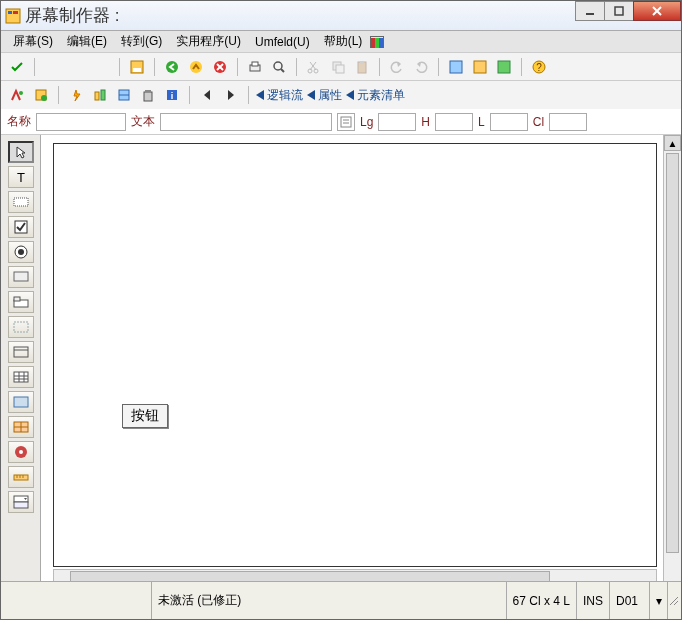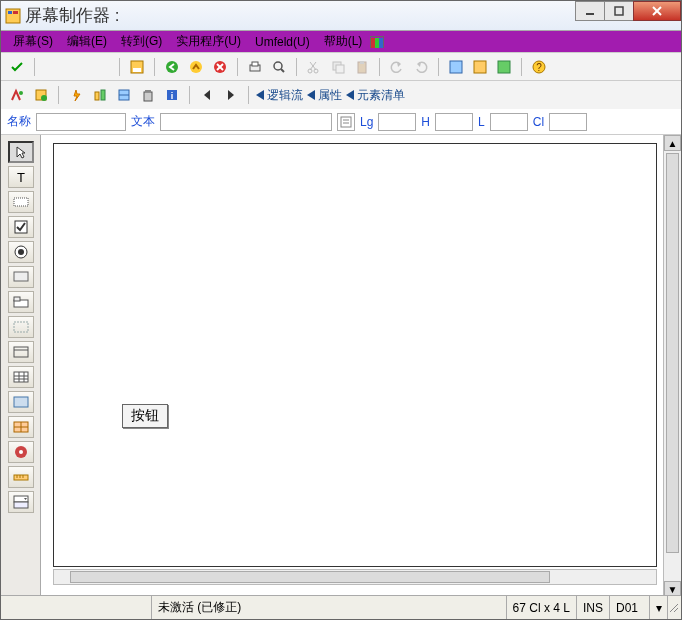--- a/index.html
+++ b/index.html
@@ -10,40 +10,40 @@
   .title-icon { width: 16px; height: 16px; margin: 0 4px; }
   .title-text { font-size: 17px; color: #333; display: flex; align-items: flex-end; }
   .title-highlight { border: 2px solid #d00; padding: 1px 4px; margin-left: 2px; }
   .win-controls { position: absolute; right: 0; top: 0; display: flex; }
   .win-btn { width: 30px; height: 20px; border: 1px solid #888; margin-left: -1px; display: flex; align-items: center; justify-content: center; font-size: 12px; background: #e8e8e8; cursor: pointer; }
   .win-btn.min svg, .win-btn.max svg { stroke: #444; }
   .win-btn.close { width: 48px; background: linear-gradient(#e97, #c63327); border-color: #833; }
   .win-btn.close svg { stroke: #fff; }
 
   
-  .menubar { height: 22px; display: flex; align-items: center; padding: 0 6px; background: #a21caf; border-bottom: 1px solid #ccc; font-size: 12px; gap: 2px; }
+  .menubar { height: 22px; display: flex; align-items: center; padding: 0 6px; background: #e5e5e5; border-bottom: 1px solid #ccc; font-size: 12px; gap: 2px; }
   .menu-item { padding: 2px 6px; cursor: pointer; }
   .menu-color-icon { width: 14px; height: 12px; display: inline-block; border: 1px solid #666; }
   .menu-color-icon span { display: inline-block; width: 33.3%; height: 100%; }
 
   
   .toolbar { height: 28px; display: flex; align-items: center; padding: 0 6px; border-bottom: 1px solid #ccc; gap: 4px; background: #f3f3f3; }
   .tool-btn { width: 20px; height: 20px; display: flex; align-items: center; justify-content: center; border: 1px solid transparent; cursor: pointer; }
   .tool-sep { width: 1px; height: 18px; background: #bbb; margin: 0 3px; }
 
   
   .navbar { height: 28px; display: flex; align-items: center; padding: 0 6px; gap: 4px; background: #f3f3f3; font-size: 12px; }
   .nav-link { display: flex; align-items: center; color: #1a4b8c; cursor: pointer; gap: 3px; }
   .arrow-left { width: 0; height: 0; border-top: 5px solid transparent; border-bottom: 5px solid transparent; border-right: 8px solid #1a4b8c; }
   .tri-right { width:0; height:0; border-top:5px solid transparent; border-bottom:5px solid transparent; border-left:6px solid #333; display:inline-block;}
   .tri-left { width:0; height:0; border-top:5px solid transparent; border-bottom:5px solid transparent; border-right:6px solid #333; display:inline-block;}
 
   
   .prop-row { height: 26px; display: flex; align-items: center; padding: 0 6px; gap: 5px; font-size: 12px; border-bottom: 1px solid #ccc; background: #fff; }
-  .prop-label { color: #1d4ed8; }
+  .prop-label { color: #7f1d1d; }
   .prop-input { height: 18px; border: 1px solid #aaa; background: #fff; }
   .prop-input.name { width: 90px; }
   .prop-input.text { width: 172px; }
   .prop-input.small { width: 38px; text-align: center; }
   .prop-icon-btn { width: 18px; height: 18px; border: 1px solid #aaa; display:flex; align-items:center; justify-content:center; font-size:10px; color:#555; cursor:pointer;}
 
   
   .main { position: absolute; top: 134px; left: 0; right: 0; bottom: 22px; display: flex; }
   .tool-palette { width: 40px; background: #eceae6; border-right: 1px solid #aaa; display: flex; flex-direction: column; align-items: center; padding-top: 6px; gap: 3px; }
   .pal-btn { width: 26px; height: 22px; border: 1px solid #b5b2a8; background: linear-gradient(#fbfaf7,#e5e2d8); display: flex; align-items: center; justify-content: center; cursor: pointer; }
@@ -59,21 +59,21 @@
   .chk-box { width: 11px; height: 11px; border: 1px solid #444; }
   .button-ctl { position: absolute; left: 68px; top: 260px; border: 1px solid #666; box-shadow: 1px 1px 0 #888; padding: 2px 8px; font-size: 14px; background:#f4f4f4; cursor:pointer; }
 
   .vscroll { position: absolute; right: 0; top: 0; bottom: 0; width: 18px; background: #efefef; border-left: 1px solid #bbb; }
   .vscroll .arrow { height: 16px; background: #ddd; border: 1px solid #aaa; display:flex; align-items:center; justify-content:center; font-size:10px; cursor:pointer;}
   .vscroll .thumb { position: absolute; left:2px; right:2px; top: 18px; height: 400px; background: #dcdcdc; border:1px solid #aaa; }
   .hscroll { position:absolute; left:12px; right:24px; bottom:12px; height:16px; background:#efefef; border:1px solid #bbb; }
   .hscroll .thumb { position:absolute; top:1px; bottom:1px; left:16px; width:480px; background:#dcdcdc; border:1px solid #aaa;}
 
   
-  .statusbar { position: absolute; bottom: 0; left: 0; right: 0; height: 24px; background: #f0efe8; border-top: 1px solid #aaa; display: flex; align-items: center; font-size: 12px; }
+  .statusbar { position: absolute; bottom: 0; left: 0; right: 0; height: 38px; background: #f0efe8; border-top: 1px solid #aaa; display: flex; align-items: center; font-size: 12px; }
   .status-cell { height: 100%; border-left: 1px solid #aaa; display: flex; align-items: center; padding: 0 6px; }
 
   
   svg { display: block; }
 </style>
 </head>
 <body>
 
 <div class="titlebar">
   <svg class="title-icon" viewBox="0 0 16 16">

